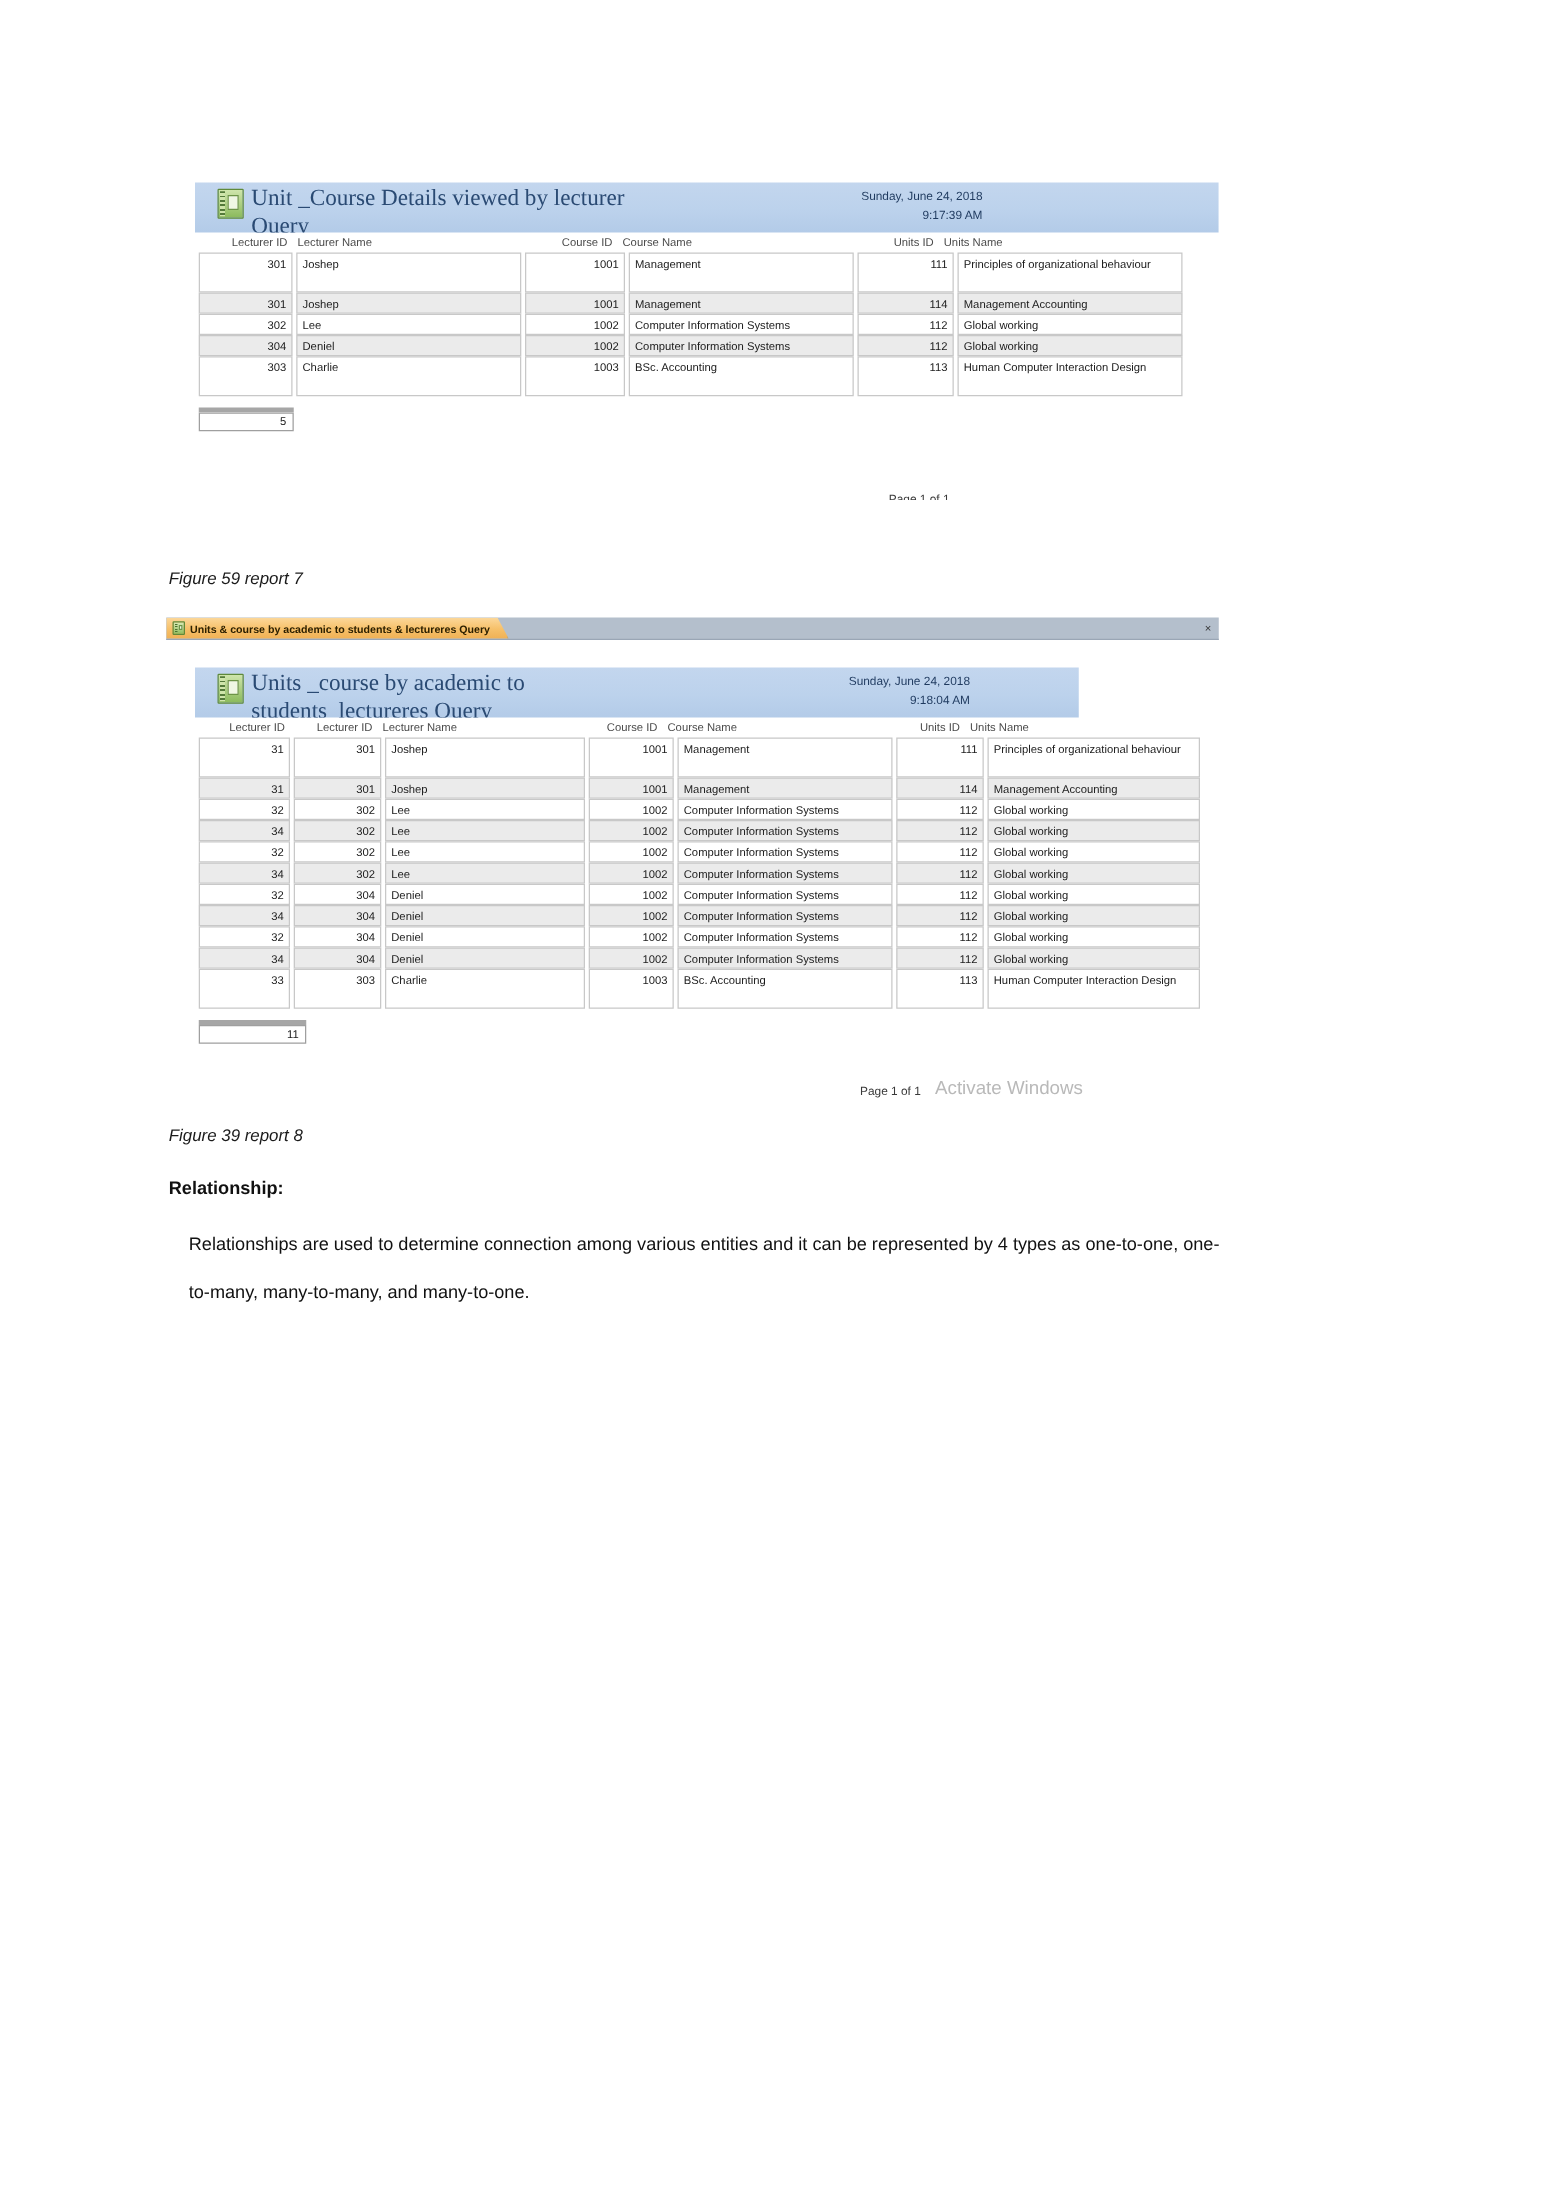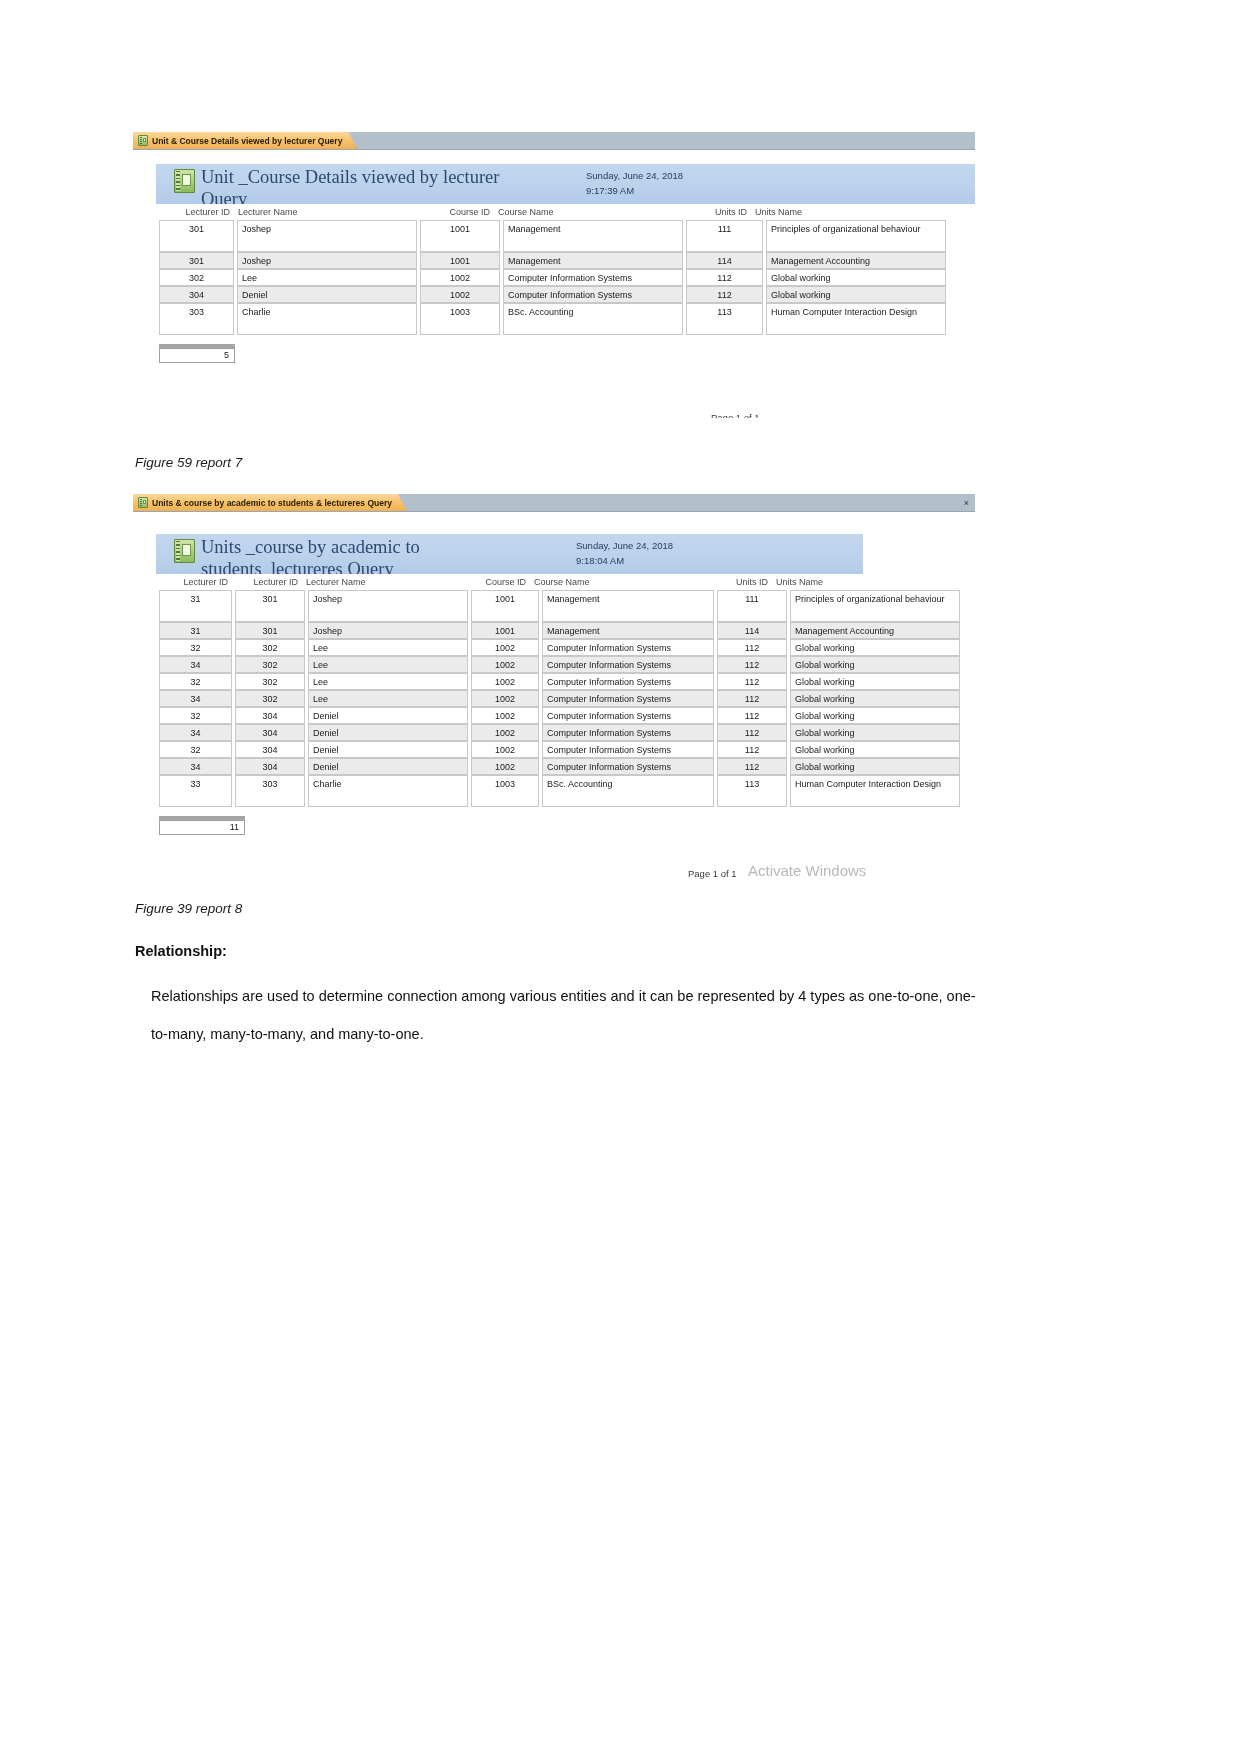--- a/index.html
+++ b/index.html
@@ -64,21 +64,21 @@
   .rep-header-icon::after{
     content:"";position:absolute;left:7px;top:4px;right:3px;bottom:6px;
     background:#f0f7e4;border:1px solid #6d9447;box-sizing:border-box;
   }
   .rep-title{
     font-family:"Liberation Serif",serif;
     font-size:18.5px;color:#2a4a73;line-height:1.18;
     padding-top:3px;max-width:330px;
   }
   .rep-datetime{
-    position:absolute;text-align:left;font-size:9.5px;color:#1f3a5f;
+    position:absolute;text-align:right;font-size:9.5px;color:#1f3a5f;
     line-height:1.55;
   }
 
   
   .col-head{
     display:flex;font-size:9px;color:#4a4a4a;
     padding:3px 0 3px 0;background:#fff;
     border-bottom:none;
   }
   .col-head .c{padding:0 4px;box-sizing:border-box;}
@@ -90,21 +90,21 @@
   .cell{
     box-sizing:border-box;
     border:1px solid #c8c8c8;
     background:#ffffff;
     font-size:9px;color:#1b1b1b;
     padding:3px 4px;
     line-height:1.3;
     margin-right:3px;
     overflow:hidden;
   }
-  .cell.num{text-align:center;}
+  .cell.num{text-align:right;}
   .cell:last-child{margin-right:0;}
 
   
   .count-wrap{margin-top:9px;position:relative;}
   .count-bar{height:4px;background:#a6a6a6;}
   .count-box{
     border:1px solid #9f9f9f;background:#fff;
     font-size:9px;text-align:right;padding:1px 5px 2px 0;color:#1b1b1b;
   }
   .page-num{
@@ -127,26 +127,20 @@
     position:absolute;font-size:14.5px;color:#111;line-height:2.6;
     width:840px;
   }
 </style>
 </head>
 <body>
 
 <div class="page">
 
   <div class="acc-window" style="left:133px;top:132px;width:842px;height:285px;">
-    <div class="acc-tabbar">
-      <div class="acc-tab">
-        <span class="acc-tab-icon"></span>
-        <span>Unit &amp; Course Details viewed by lecturer Query</span>
-      </div>
-    </div>
     <div class="acc-body" style="height:268px;">
 
       <div class="rep-header" style="margin:14px 0 0 23px;width:819px;">
         <span class="rep-header-icon"></span>
         <div class="rep-title">Unit _Course Details viewed by lecturer Query</div>
         <div class="rep-datetime" style="left:430px;top:5px;width:200px;">
           <div>Sunday, June 24, 2018</div>
           <div>9:17:39 AM</div>
         </div>
       </div>

